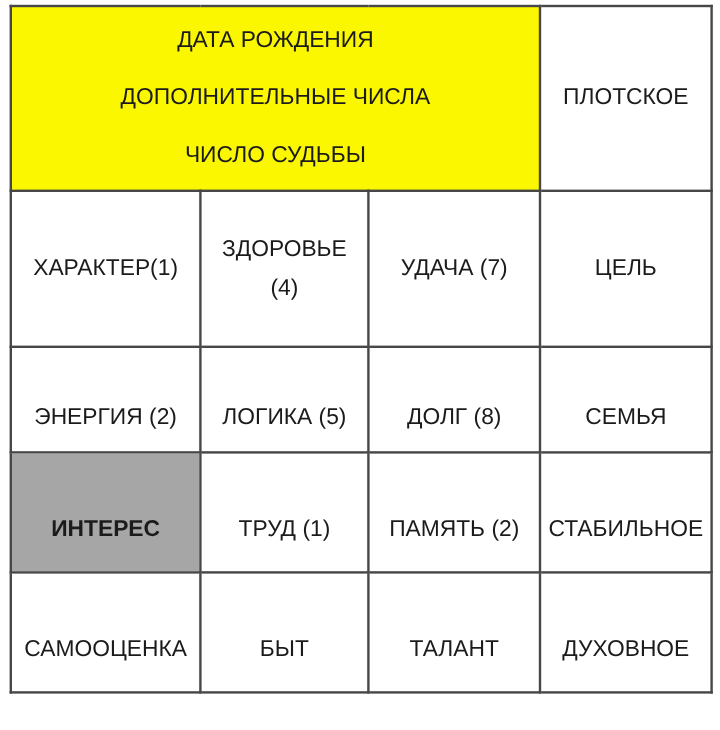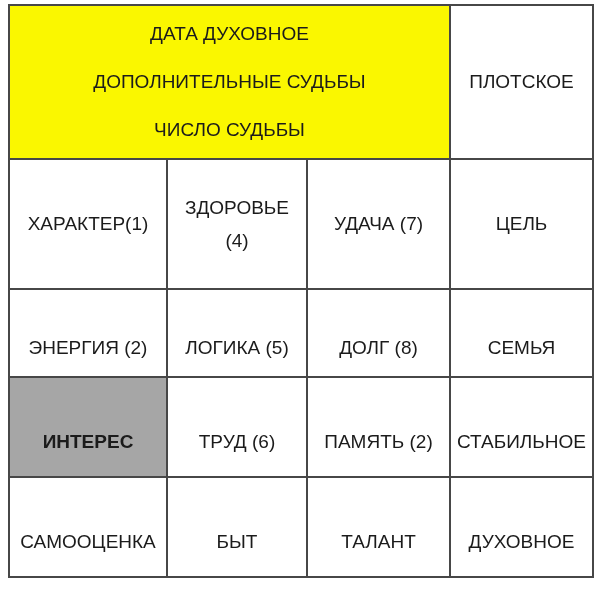--- a/index.html
+++ b/index.html
@@ -75,22 +75,22 @@
   <table class="matrix">
     <colgroup>
       <col class="c0">
         <col class="c1">
         <col class="c2">
         <col class="c3">
     </colgroup>
     <tbody>
       <tr class="r0">
         <td colspan="3" class="header-cell">
-          <div class="hline">ДАТА ДУХОВНОЕ</div>
-          <div class="hline">ДОПОЛНИТЕЛЬНЫЕ СУДЬБЫ</div>
+          <div class="hline">ДАТА РОЖДЕНИЯ</div>
+          <div class="hline">ДОПОЛНИТЕЛЬНЫЕ ЧИСЛА</div>
           <div class="hline">ЧИСЛО СУДЬБЫ</div>
         </td>
         <td>
           <span>ПЛОТСКОЕ</span>
         </td>
       </tr>
 
       <tr class="r1">
         <td>
           <span>ХАРАКТЕР(1)</span>
@@ -119,21 +119,21 @@
         <td>
           <span>СЕМЬЯ</span>
         </td>
       </tr>
 
       <tr class="r3">
         <td class="highlight">
           <span>ИНТЕРЕС</span>
         </td>
         <td>
-          <span>ТРУД (6)</span>
+          <span>ТРУД (1)</span>
         </td>
         <td>
           <span>ПАМЯТЬ (2)</span>
         </td>
         <td>
           <span>СТАБИЛЬНОЕ</span>
         </td>
       </tr>
 
       <tr class="r4">

